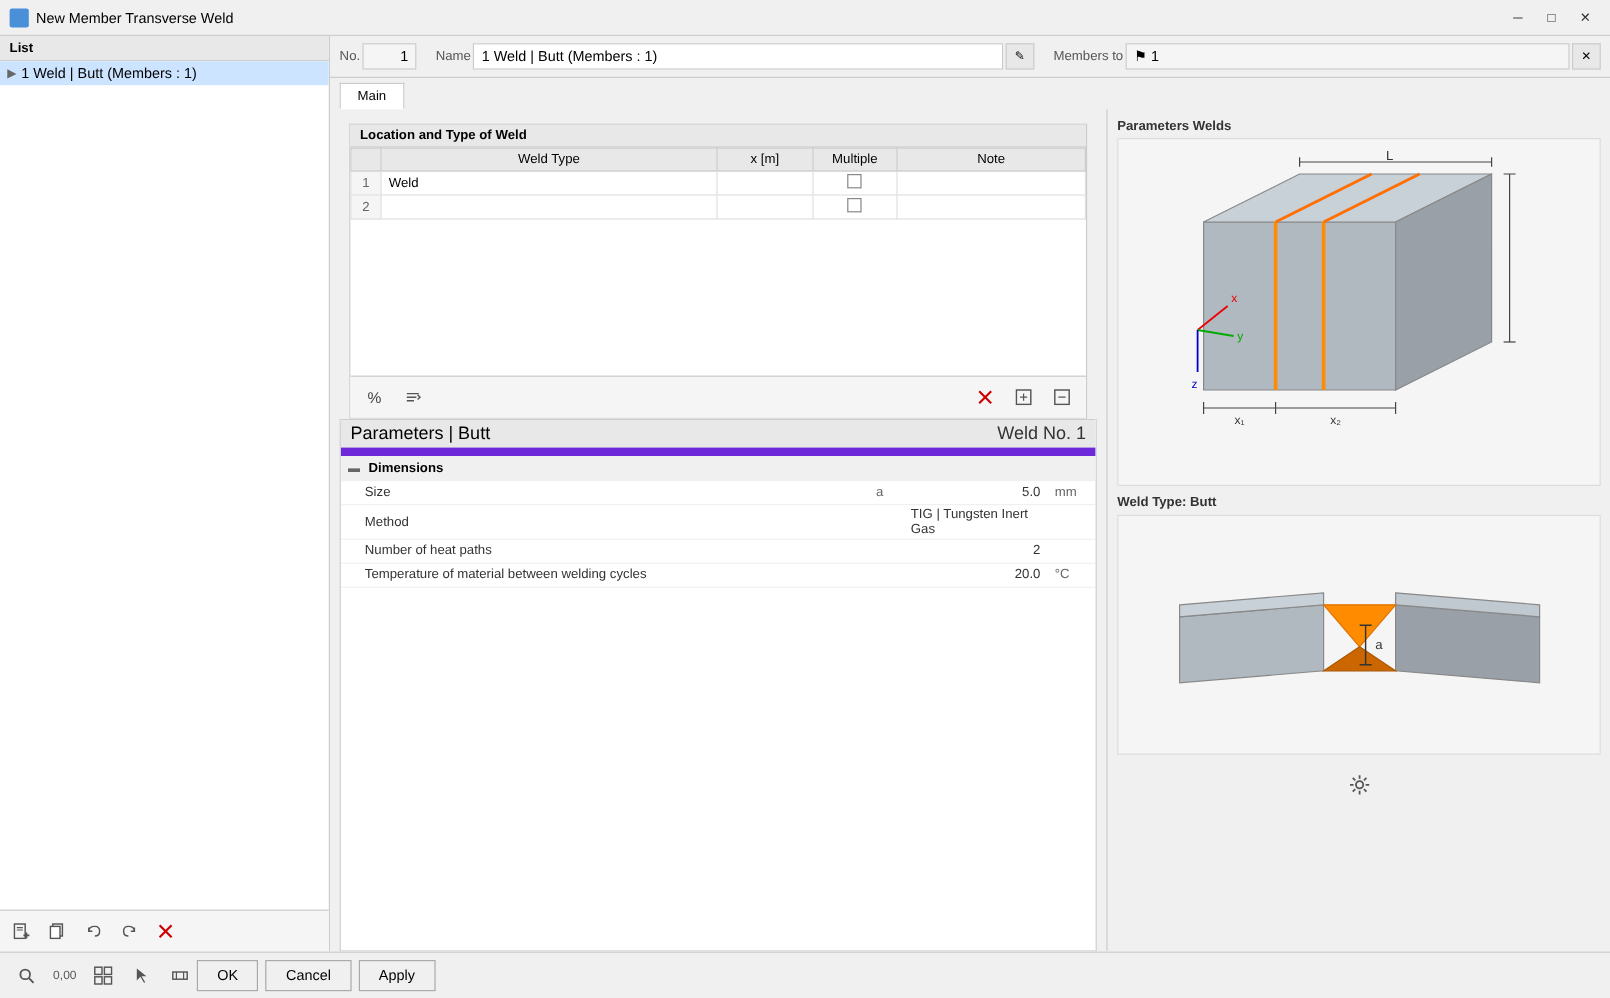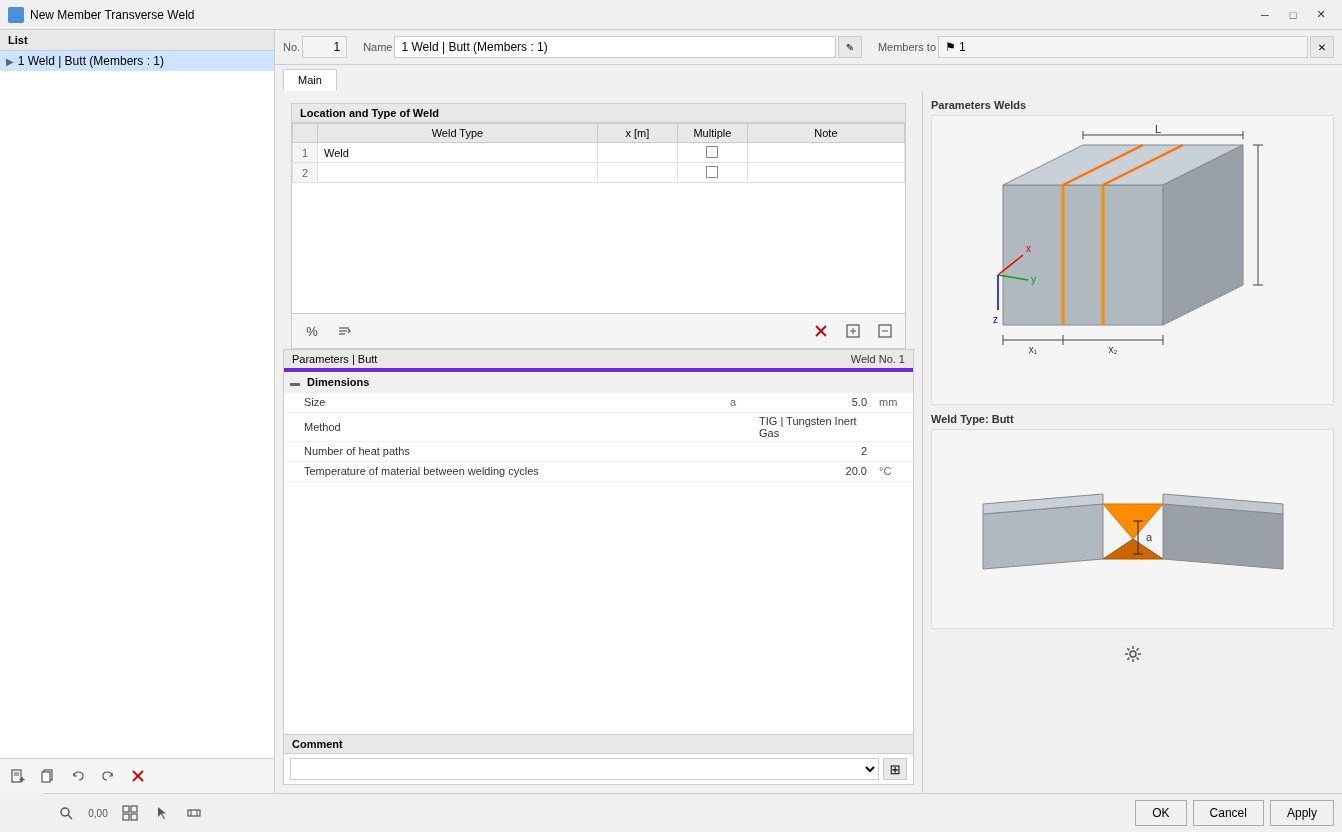--- a/index.html
+++ b/index.html
@@ -126,22 +126,22 @@
     .table-toolbar {
       display: flex; align-items: center; padding: 4px 6px; gap: 4px;
       background: #f5f5f5; border-top: 1px solid #ccc; justify-content: space-between;
     }
     .table-toolbar-left { display: flex; gap: 4px; }
     .table-toolbar-right { display: flex; gap: 4px; }
 
     
     .params-header {
       display: flex; align-items: flex-end; justify-content: space-between;
-      background: #e8e8e8; padding: 3px 8px; font-size: 11px;
-      border-top: 1px solid #ccc; border-bottom: 4px solid #6d28d9;
+      background: #e8e8e8; padding: 3px 8px; font-size: 15px;
+      border-top: 1px solid #ccc; border-bottom: 7px solid #6d28d9;
     }
     .params-title { font-weight: normal; }
     .params-weld-no { color: #333; }
 
     .params-table { width: 100%; border-collapse: collapse; font-size: 11px; }
     .params-table td { padding: 2px 6px; height: 20px; border-bottom: 1px solid #f0f0f0; }
     .params-table .group-row { background: #f0f0f0; font-weight: bold; }
     .params-table .param-name { padding-left: 20px; color: #333; }
     .params-table .param-value { text-align: right; color: #333; width: 120px; }
     .params-table .param-unit { color: #666; width: 40px; }
@@ -183,21 +183,21 @@
     }
     .illus-box-sm {
       background: #f5f5f5; border: 1px solid #ddd; height: 200px;
       display: flex; align-items: center; justify-content: center;
     }
 
     
     .bottom-toolbar {
       display: flex; align-items: center; background: #f0f0f0;
       border-top: 1px solid #ccc; padding: 19px 8px;
-      justify-content: space-between; height: 36px; margin-left: 44px;
+      height: 36px;
     }
     .bottom-left { display: flex; gap: 4px; }
     .bottom-right { display: flex; gap: 6px; }
 
     .action-btn {
       padding: 4px 16px; background: #f0f0f0; border: 1px solid #aaa;
       cursor: pointer; font-size: 12px; height: 26px;
     }
     .bottom-icon-btn {
       width: 28px; height: 26px; background: transparent; border: 1px solid transparent;
@@ -400,29 +400,20 @@
                   <td class="param-name">Temperature of material between welding cycles</td>
                   <td></td>
                   <td class="param-value">20.0</td>
                   <td class="param-unit">°C</td>
                 </tr>
               </tbody>
             </table>
             <div style="height:160px;"></div>
           </div>
 
-          <div class="comment-section" style="margin:0 0 8px 0;">
-            <div class="comment-header">Comment</div>
-            <div class="comment-input-row">
-              <select class="comment-select">
-                <option value=""></option>
-              </select>
-              <button class="comment-btn">⊞</button>
-            </div>
-          </div>
 
         </div>
 
         <div class="illustration-panel">
 
           <div>
             <div class="illus-title">Parameters Welds</div>
             <div class="illus-box" style="height:290px;">
 
               <svg width="380" height="270" viewBox="0 0 380 270">

